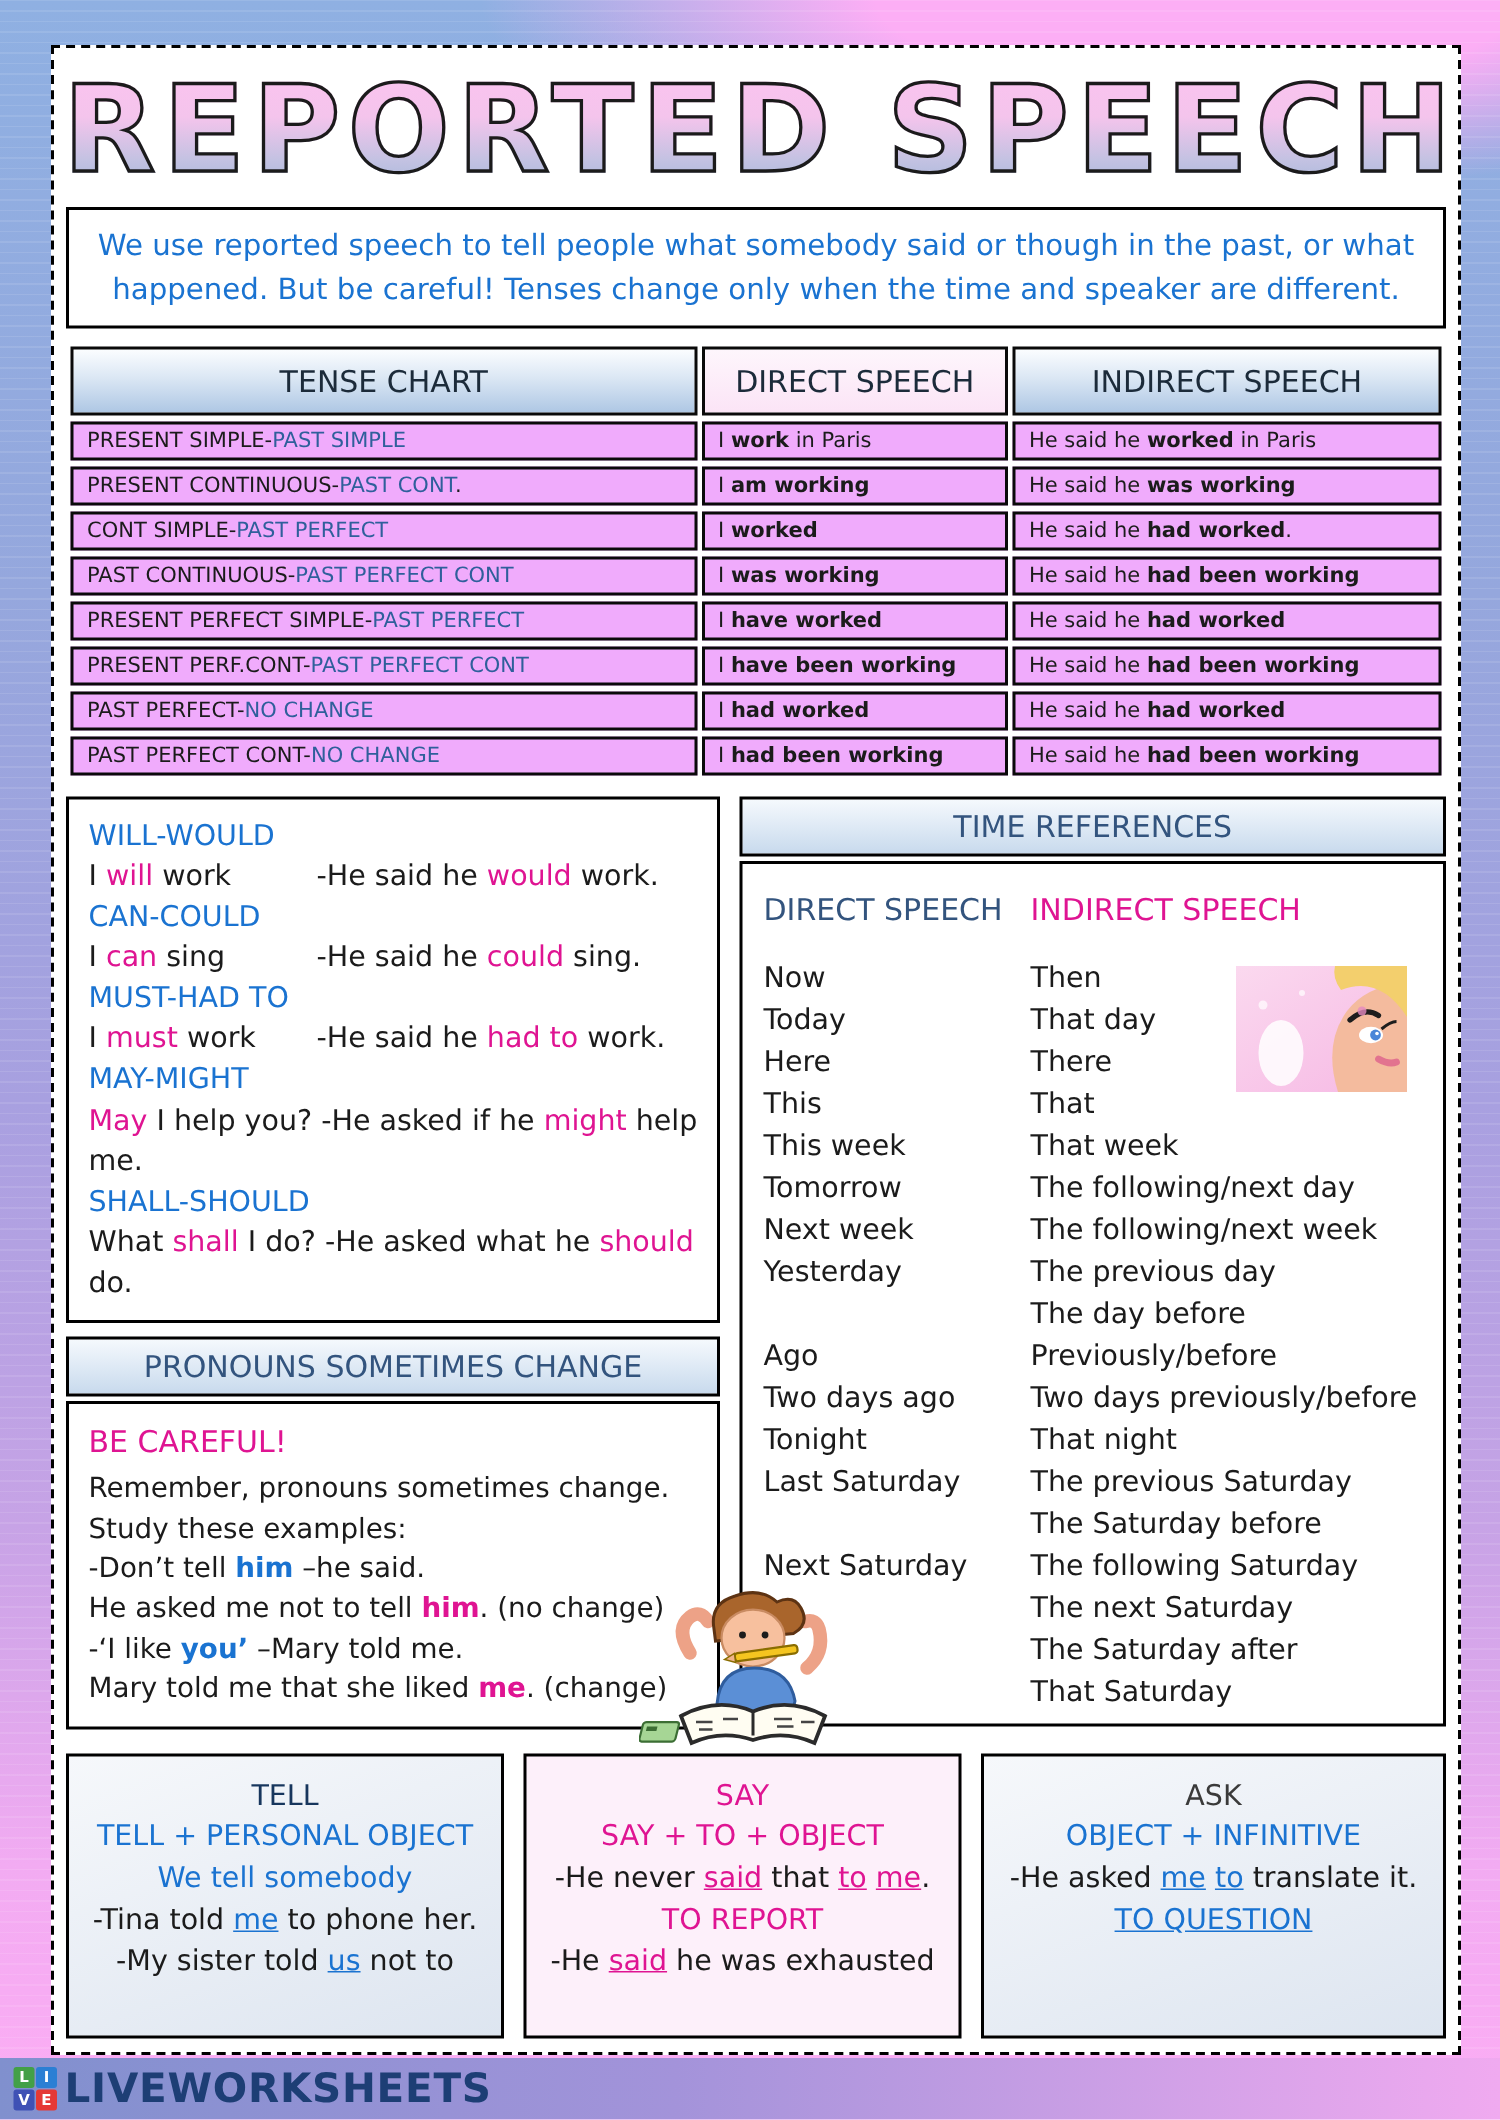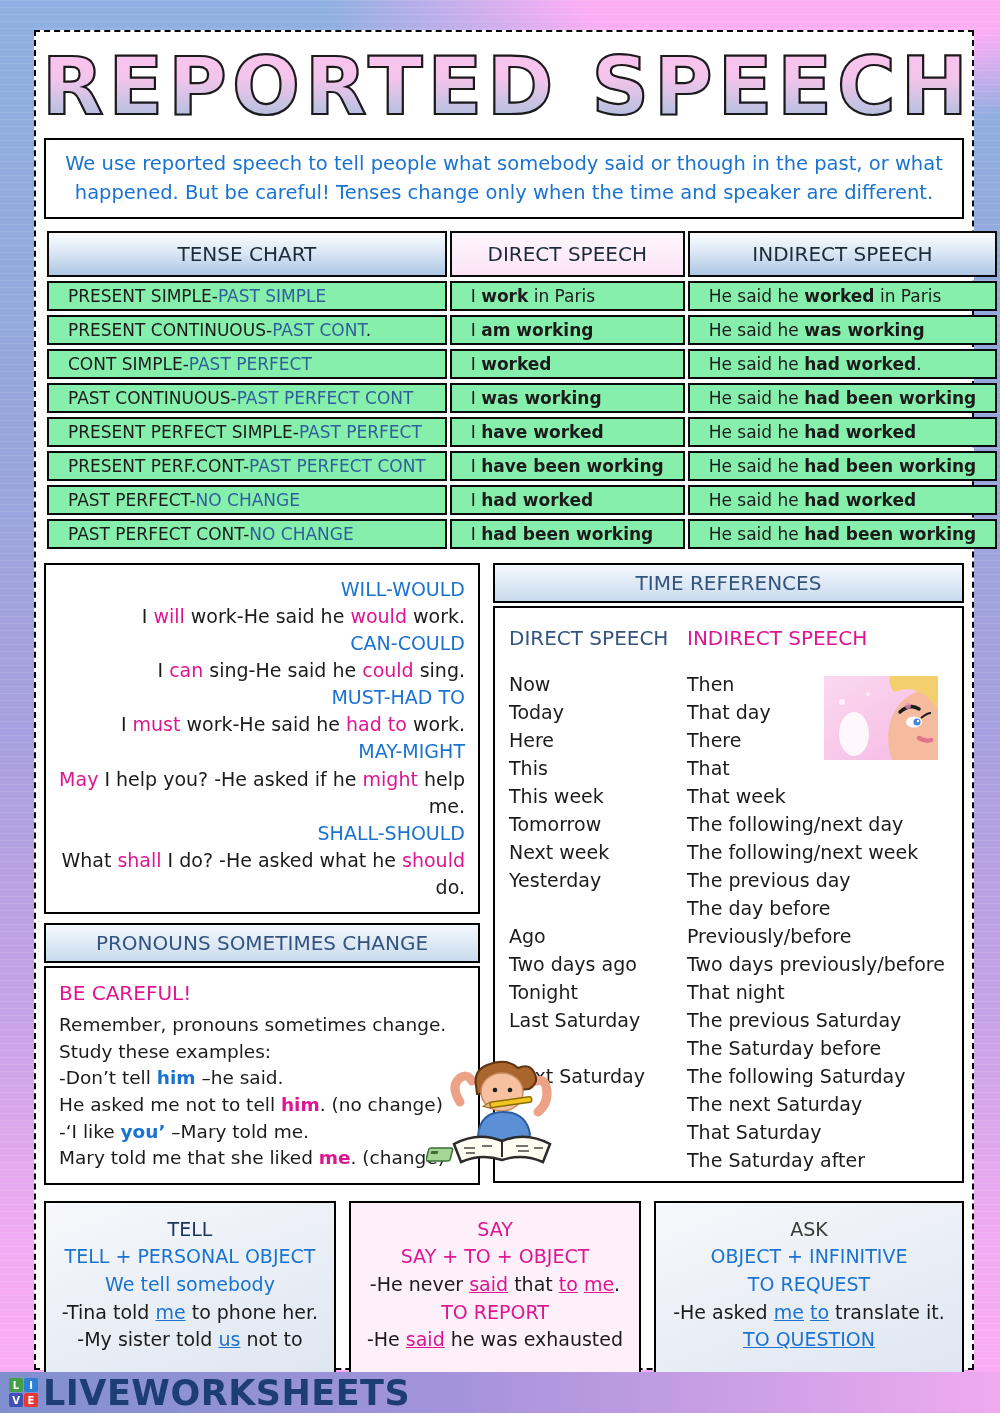--- a/index.html
+++ b/index.html
@@ -37,21 +37,21 @@
     color:#1a73d1;font-size:19.5px;line-height:1.5;text-align:center;
   }
   
   table.tense{
     width:calc(100% - 4px);margin:8px 2px 0;border-collapse:separate;border-spacing:3px 4px;
   }
   table.tense th,table.tense td{border:2px solid #0a0a0a;box-sizing:border-box;}
   table.tense th{font-size:20px;font-weight:normal;color:#1c2b3a;padding:9px 4px;text-align:center;}
   th.h-blue{background:linear-gradient(180deg,#fbfdff 0%,#dbe7f4 45%,#aec7e4 100%);margin-left:48px;}
   th.h-pink{background:linear-gradient(180deg,#fef6fc 0%,#fbe4f6 100%);color:#222;}
-  table.tense td{font-size:17px;color:#1b1b1b;padding:3px 19px;background:#86efac;white-space:nowrap;}
+  table.tense td{font-size:14px;color:#1b1b1b;padding:3px 9px;background:#f0abfc;white-space:nowrap;}
   td.td-tense{width:46%;}
   td.td-direct{width:22.5%;}
   td.td-indirect{width:31.5%;}
   
   .b{font-weight:bold;}
   .c-steel{color:#2f5f9b;}
   .c-blue{color:#1a73d1;}
   .c-pink{color:#df1492;}
   .bb{color:#1a73d1;font-weight:bold;}
   .bp{color:#df1492;font-weight:bold;}
@@ -61,21 +61,21 @@
   .cols{display:flex;gap:13px;margin:10px 2px 0;align-items:flex-start;}
   .col-left{width:436px;flex-shrink:0;}
   .col-right{flex:1;}
   .sec-head{
     border:2px solid #000;text-align:center;font-size:20px;padding:6px 4px;margin-bottom:3px;box-sizing:border-box;
   }
   .sec-head.pink{background:linear-gradient(180deg,#fff2fb 0%,#fcdcf3 100%);color:#df1492;}
   .sec-head.blue{background:linear-gradient(180deg,#f5f9fd 0%,#c8daed 100%);color:#33547e;}
   .sec-body{border:2px solid #000;background:#fff;padding:11px 13px;box-sizing:border-box;}
   
-  .ovf-body{font-size:19px;line-height:1.43;color:#1b1b1b;text-align:right;}
+  .ovf-body{font-size:19px;line-height:1.43;color:#1b1b1b;}
   .ovf-heading{color:#1a73d1;}
   .ovf-left{display:inline-block;width:152px;}
   
   .tr-body{position:relative;height:577px;font-size:19px;color:#1b1b1b;padding:14px 14px;}
   .tr-subhead{display:flex;font-size:20px;margin:4px 0 20px;}
   .tr-subhead .dsh{width:178px;flex-shrink:0;color:#33547e;}
   .tr-subhead .ish{color:#df1492;}
   .tr-row{display:flex;line-height:28px;}
   .tr-left{width:178px;flex-shrink:0;}
   .girl-pic{position:absolute;right:24px;top:68px;width:114px;height:84px;}
@@ -101,21 +101,21 @@
     position:absolute;left:0;bottom:0;width:100%;height:41px;z-index:2;
     background:linear-gradient(90deg,#8090ce 0%,#a393da 45%,#f0aaf0 100%);
     display:flex;align-items:center;padding-left:9px;box-sizing:border-box;
   }
   .logo{display:grid;grid-template-columns:14px 14px;grid-template-rows:14px 14px;gap:1px;margin-right:5px;}
   .logo span{display:flex;align-items:center;justify-content:center;color:#fff;font-size:10px;font-weight:bold;border-radius:2px;}
   .lg-l{background:#43a047;}
   .lg-i{background:#2b7fd4;}
   .lg-v{background:#3f51b5;}
   .lg-e{background:#e53935;}
-  .brand{color:#1d3e75;font-weight:bold;font-size:35px;letter-spacing:.5px;}
+  .brand{color:#1d3e75;font-weight:bold;font-size:27px;letter-spacing:.5px;}
 </style>
 </head>
 <body>
 
 <div class="sheet">
 
   <div class="title">REPORTED SPEECH</div>
 
   <div class="intro">
     <span>We use reported speech to tell people what somebody said or though in the past, or what happened. But be careful! Tenses change only when the time and speaker are different.</span>
@@ -266,25 +266,25 @@
         <div class="tr-row">
             <span class="tr-left">Next Saturday</span>
             <span>The following Saturday</span>
           </div>
         <div class="tr-row">
             <span class="tr-left"></span>
             <span>The next Saturday</span>
           </div>
         <div class="tr-row">
             <span class="tr-left"></span>
+            <span>The Saturday after</span>
+          </div>
+        <div class="tr-row">
+            <span class="tr-left"></span>
             <span>That Saturday</span>
-          </div>
-        <div class="tr-row">
-            <span class="tr-left"></span>
-            <span>The Saturday after</span>
           </div>
 
         <svg class="girl-pic" viewBox="0 0 114 84" xmlns="http://www.w3.org/2000/svg">
           <defs>
             <linearGradient id="gpink" x1="0" y1="0" x2="1" y2="1">
               <stop offset="0" stop-color="#fbd9ef"></stop>
                 <stop offset="1" stop-color="#f6b8e4"></stop>
             </linearGradient>
           </defs>
           <rect width="114" height="84" fill="url(#gpink)"></rect>
@@ -318,21 +318,20 @@
       <div class="t-say">SAY</div>
       <div><span class="c-pink">SAY + TO + OBJECT</span></div>
       <div><span>-He never </span><span class="up">said</span><span> that </span><span class="up">to</span><span> </span><span class="up">me</span><span>.</span></div>
       <div><span class="c-pink">TO REPORT</span></div>
       <div><span>-He </span><span class="up">said</span><span> he was exhausted</span></div>
 
     </div>
     <div class="bbox bluebg box-ask">
       <div class="t-ask">ASK</div>
       <div><span class="c-blue">OBJECT + INFINITIVE</span></div>
-      <div><span class="c-blue">TO REQUEST</span></div>
       <div><span>-He asked </span><span class="ub">me</span><span> </span><span class="ub">to</span><span> translate it.</span></div>
       <div><span class="ub">TO QUESTION</span></div>
 
     </div>
   </div>
 
   <svg class="boy-pic" viewBox="0 0 152 114" xmlns="http://www.w3.org/2000/svg">
     <path d="M34,46 q-10,-16 0,-24 q7,-5 12,3" fill="none" stroke="#eda287" stroke-width="9" stroke-linecap="round"></path>
     <path d="M112,56 q12,-10 8,-26 q-2,-7 -9,-5" fill="none" stroke="#eda287" stroke-width="9" stroke-linecap="round"></path>
     <path d="M50,30 q-3,-17 14,-22 q17,-6 28,4 q11,-5 16,4 q6,11 -5,17 l-52,5 z" fill="#a9652c" stroke="#5d3313" stroke-width="2"></path>

